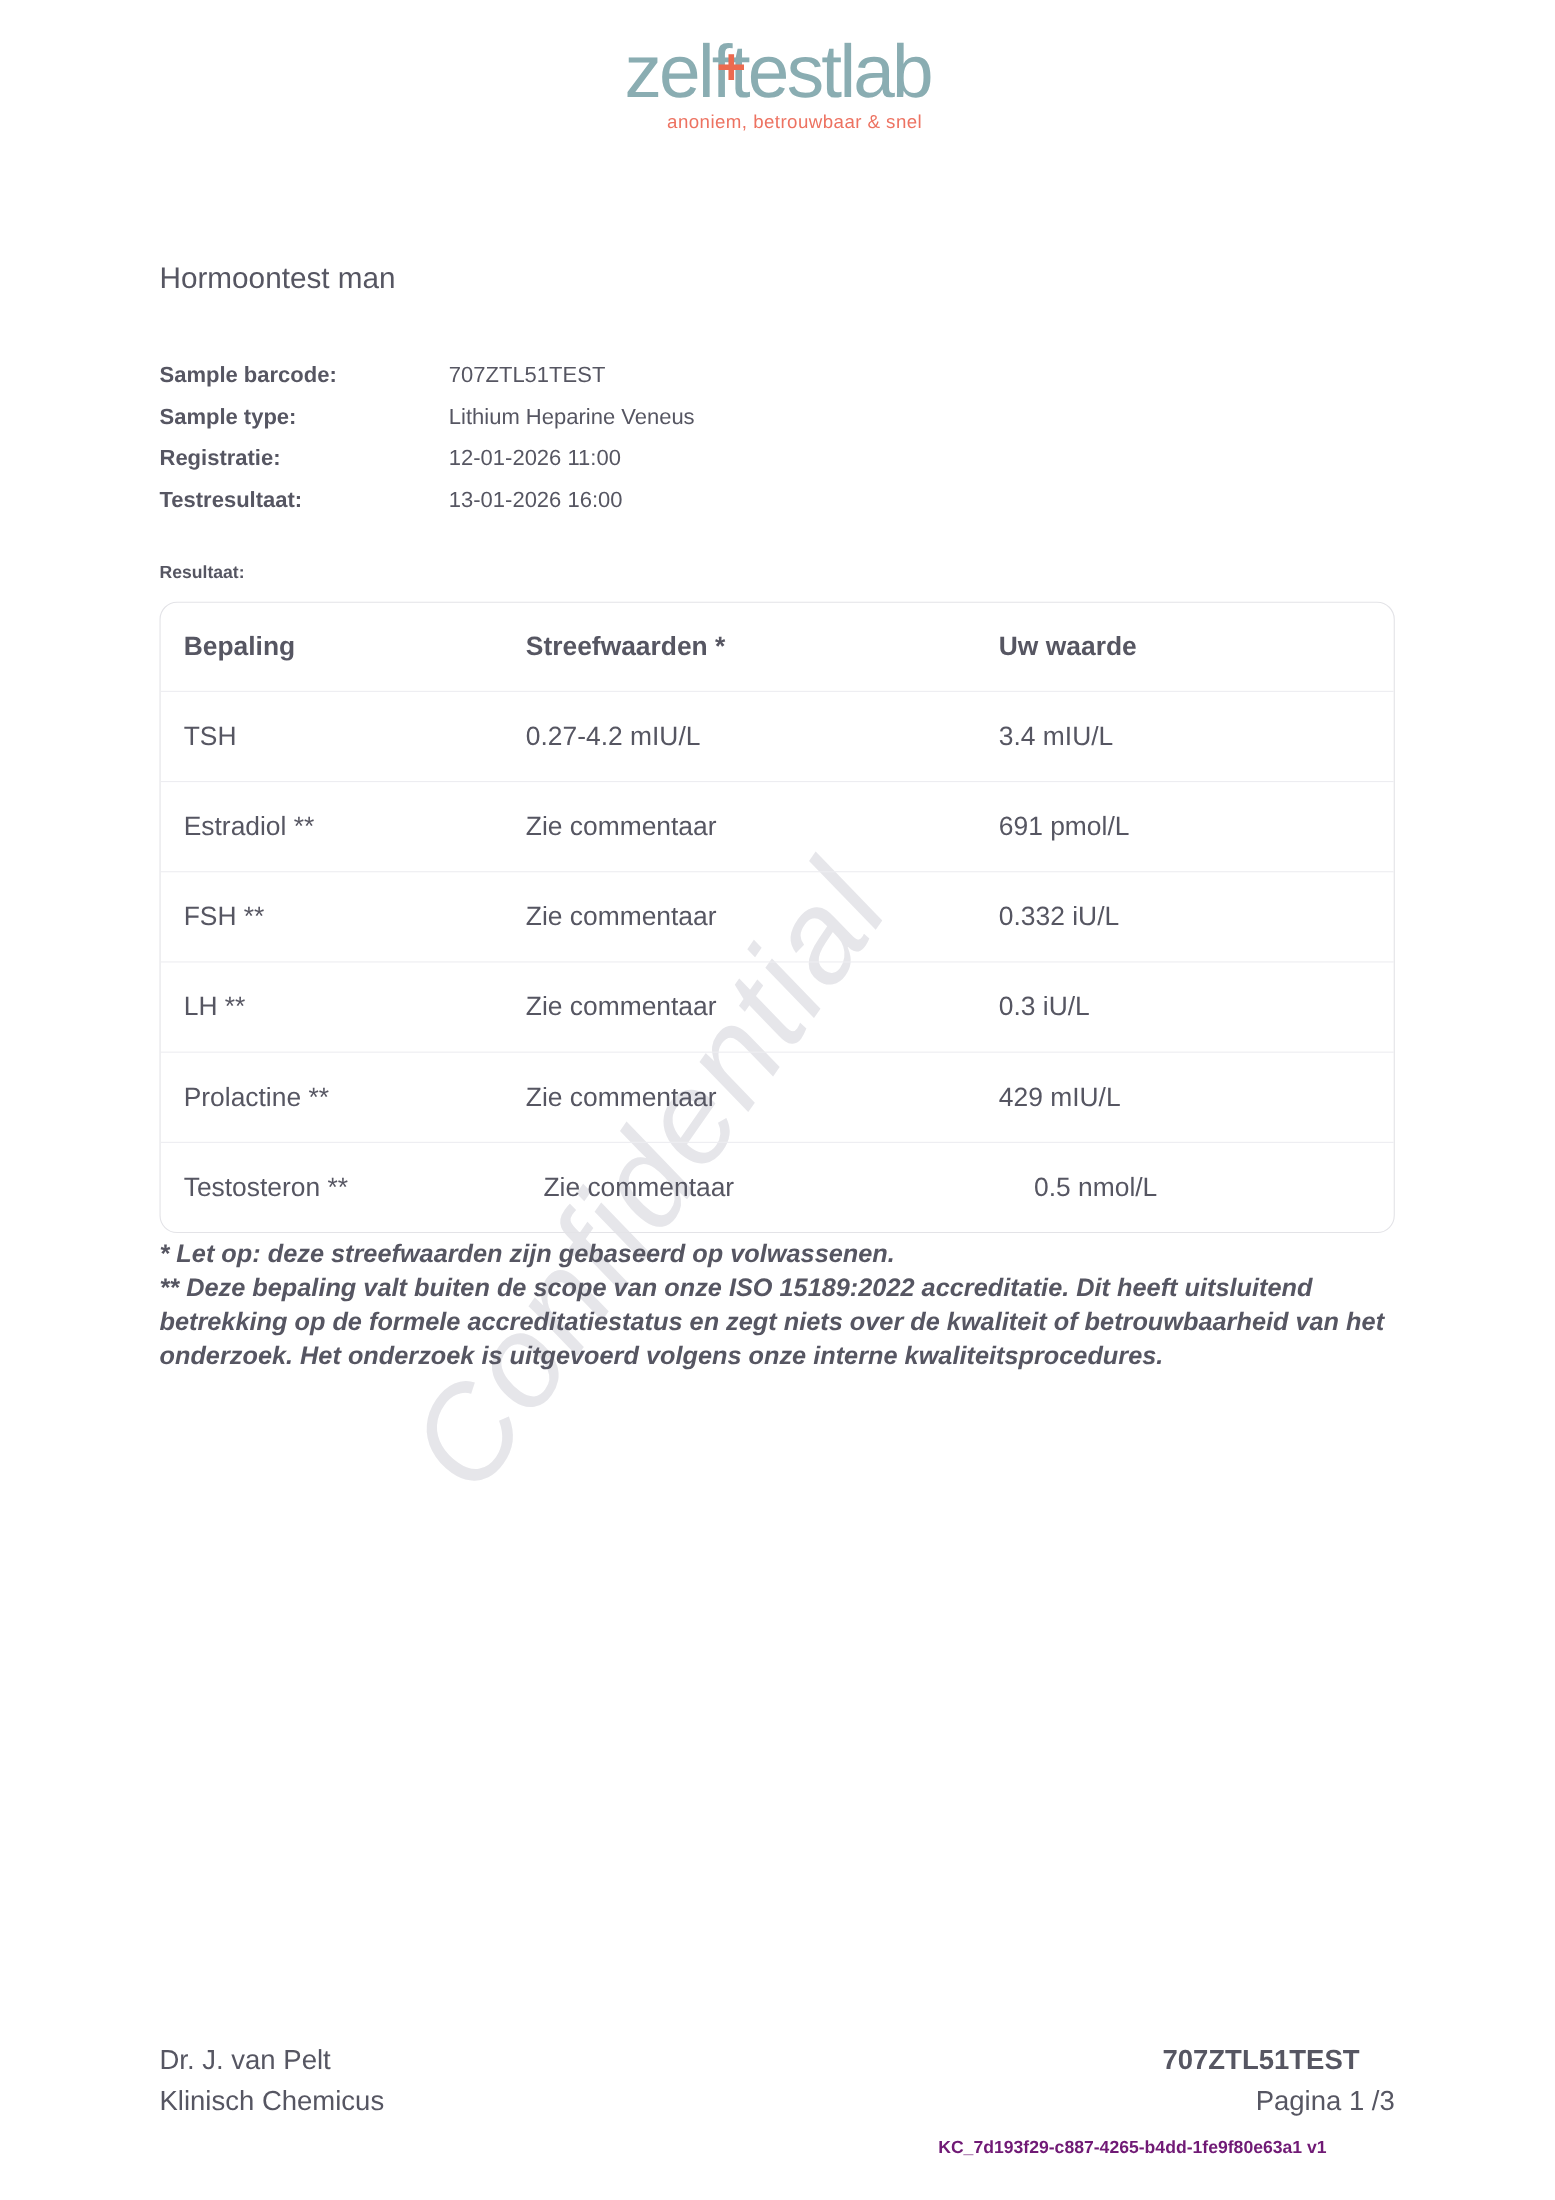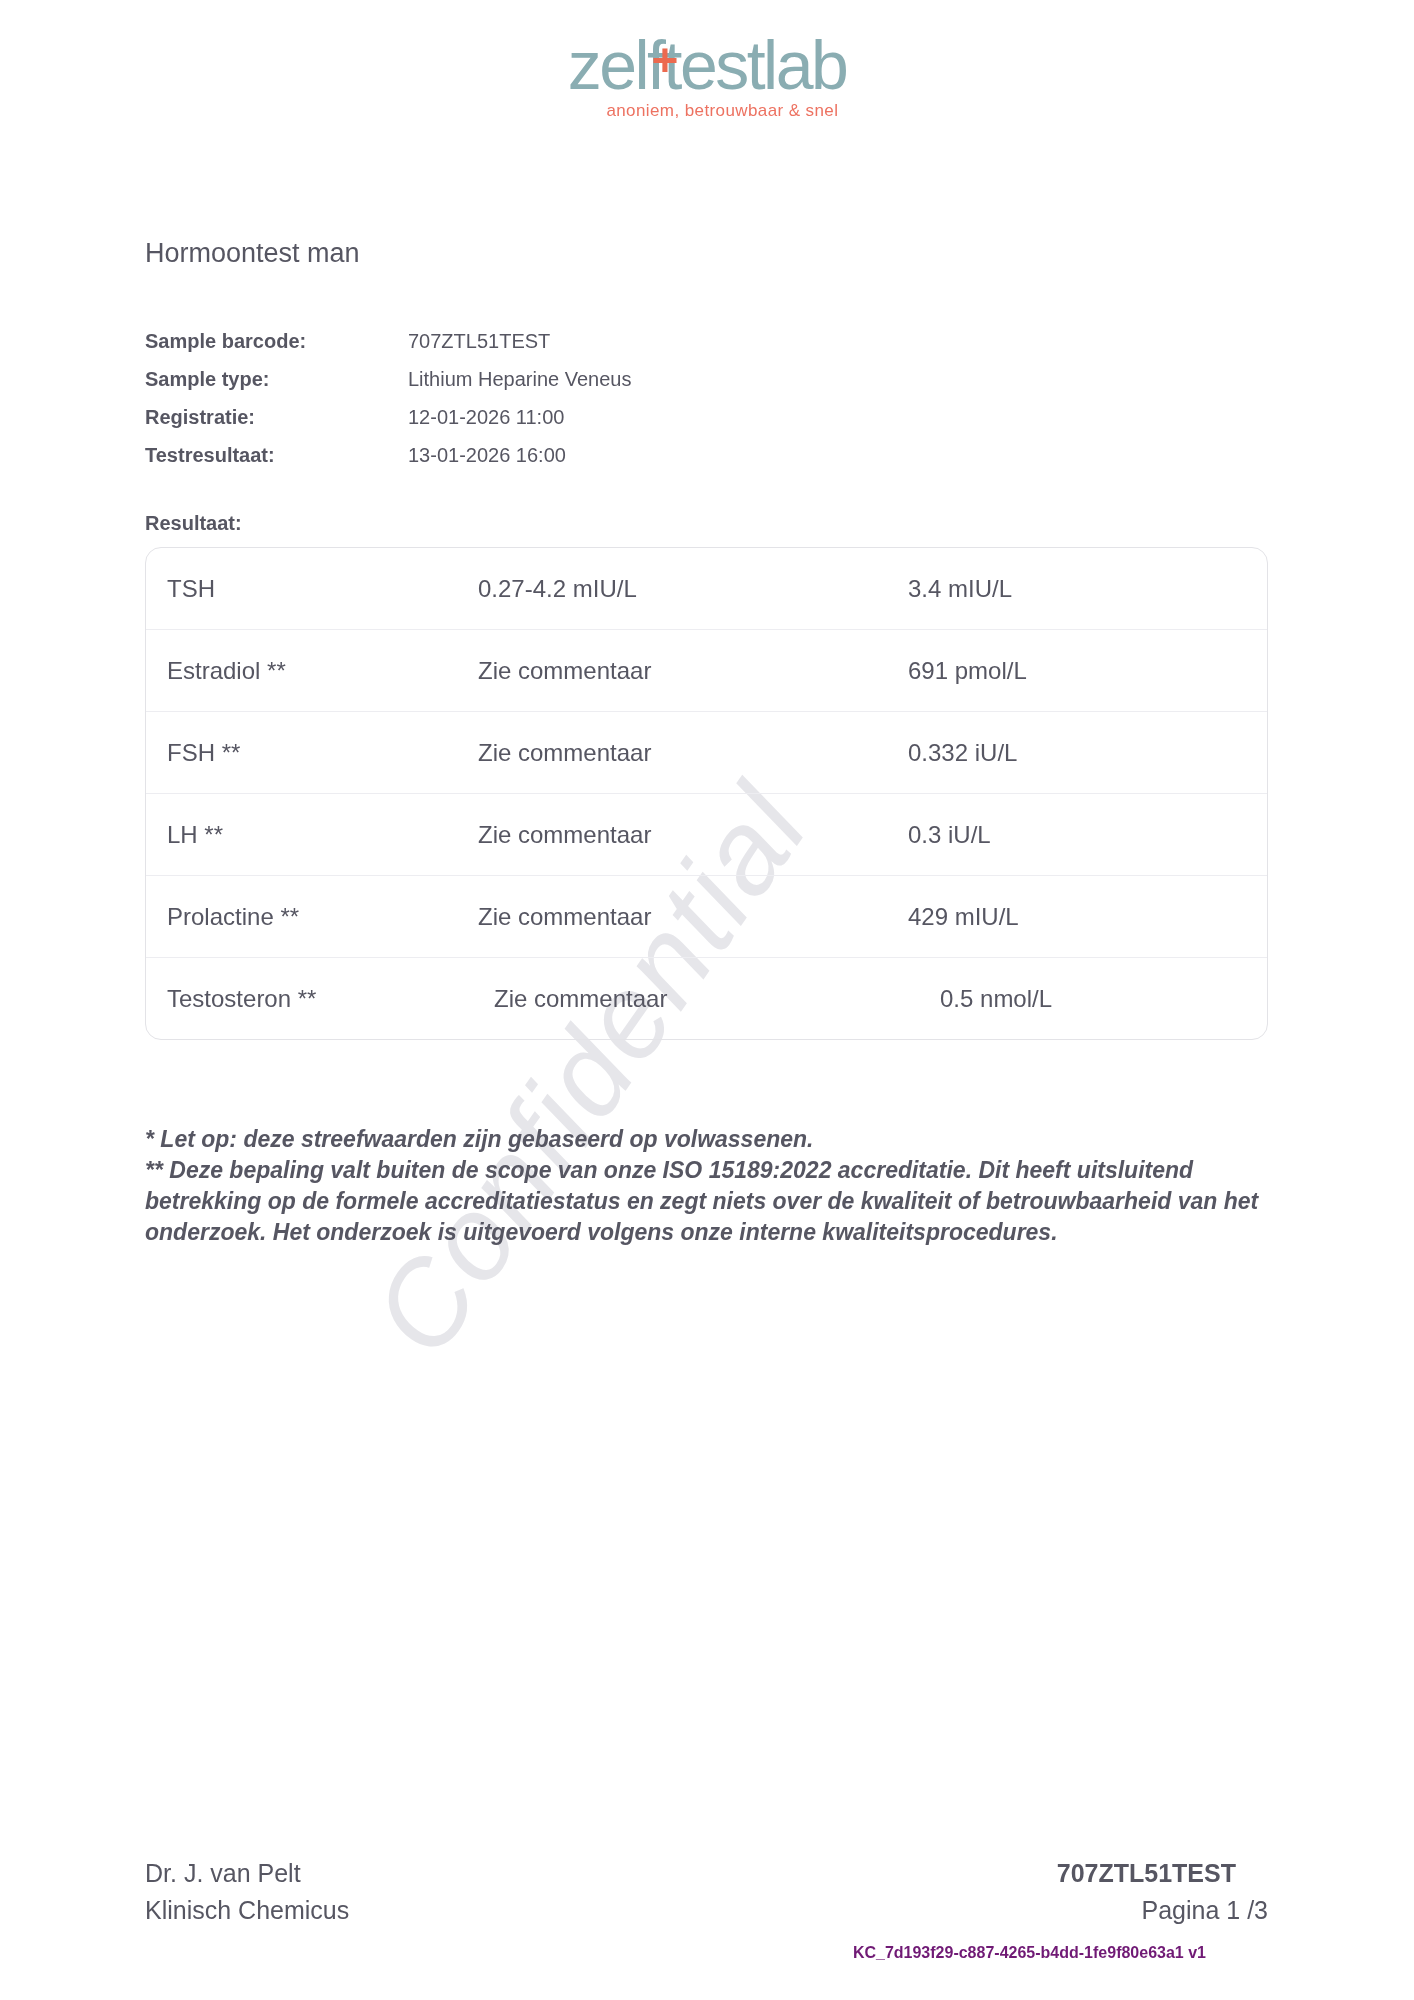--- a/index.html
+++ b/index.html
@@ -63,21 +63,21 @@
   .sample-info{
     position:absolute;left:145px;top:322px;
     font-size:20px;line-height:38px;
   }
   .sample-row{display:flex;}
   .sample-label{font-weight:bold;width:263px;}
   .sample-value{}
   
   .resultaat-heading{
     position:absolute;left:145px;top:512px;
-    font-weight:bold;font-size:20px;
+    font-weight:bold;font-size:16px;
   }
   .results-table{
     position:absolute;left:145px;top:547px;
     width:1123px;
     border:1.5px solid #e3e3e7;
     border-radius:16px;
     box-sizing:border-box;
     font-size:24px;
     background:transparent;
   }
@@ -147,20 +147,25 @@
       </div>
       <div class="sample-row">
         <span class="sample-label">Testresultaat:</span>
         <span class="sample-value">13-01-2026 16:00</span>
       </div>
     </div>
 
     <div class="resultaat-heading">Resultaat:</div>
 
     <div class="results-table">
+      <div class="trow header">
+        <div class="col1">Bepaling</div>
+        <div class="col2">Streefwaarden *</div>
+        <div class="col3">Uw waarde</div>
+      </div>
       <div class="trow">
         <div class="col1">TSH</div>
         <div class="col2">0.27-4.2 mIU/L</div>
         <div class="col3">3.4 mIU/L</div>
       </div>
       <div class="trow">
         <div class="col1">Estradiol **</div>
         <div class="col2">Zie commentaar</div>
         <div class="col3">691 pmol/L</div>
       </div>

